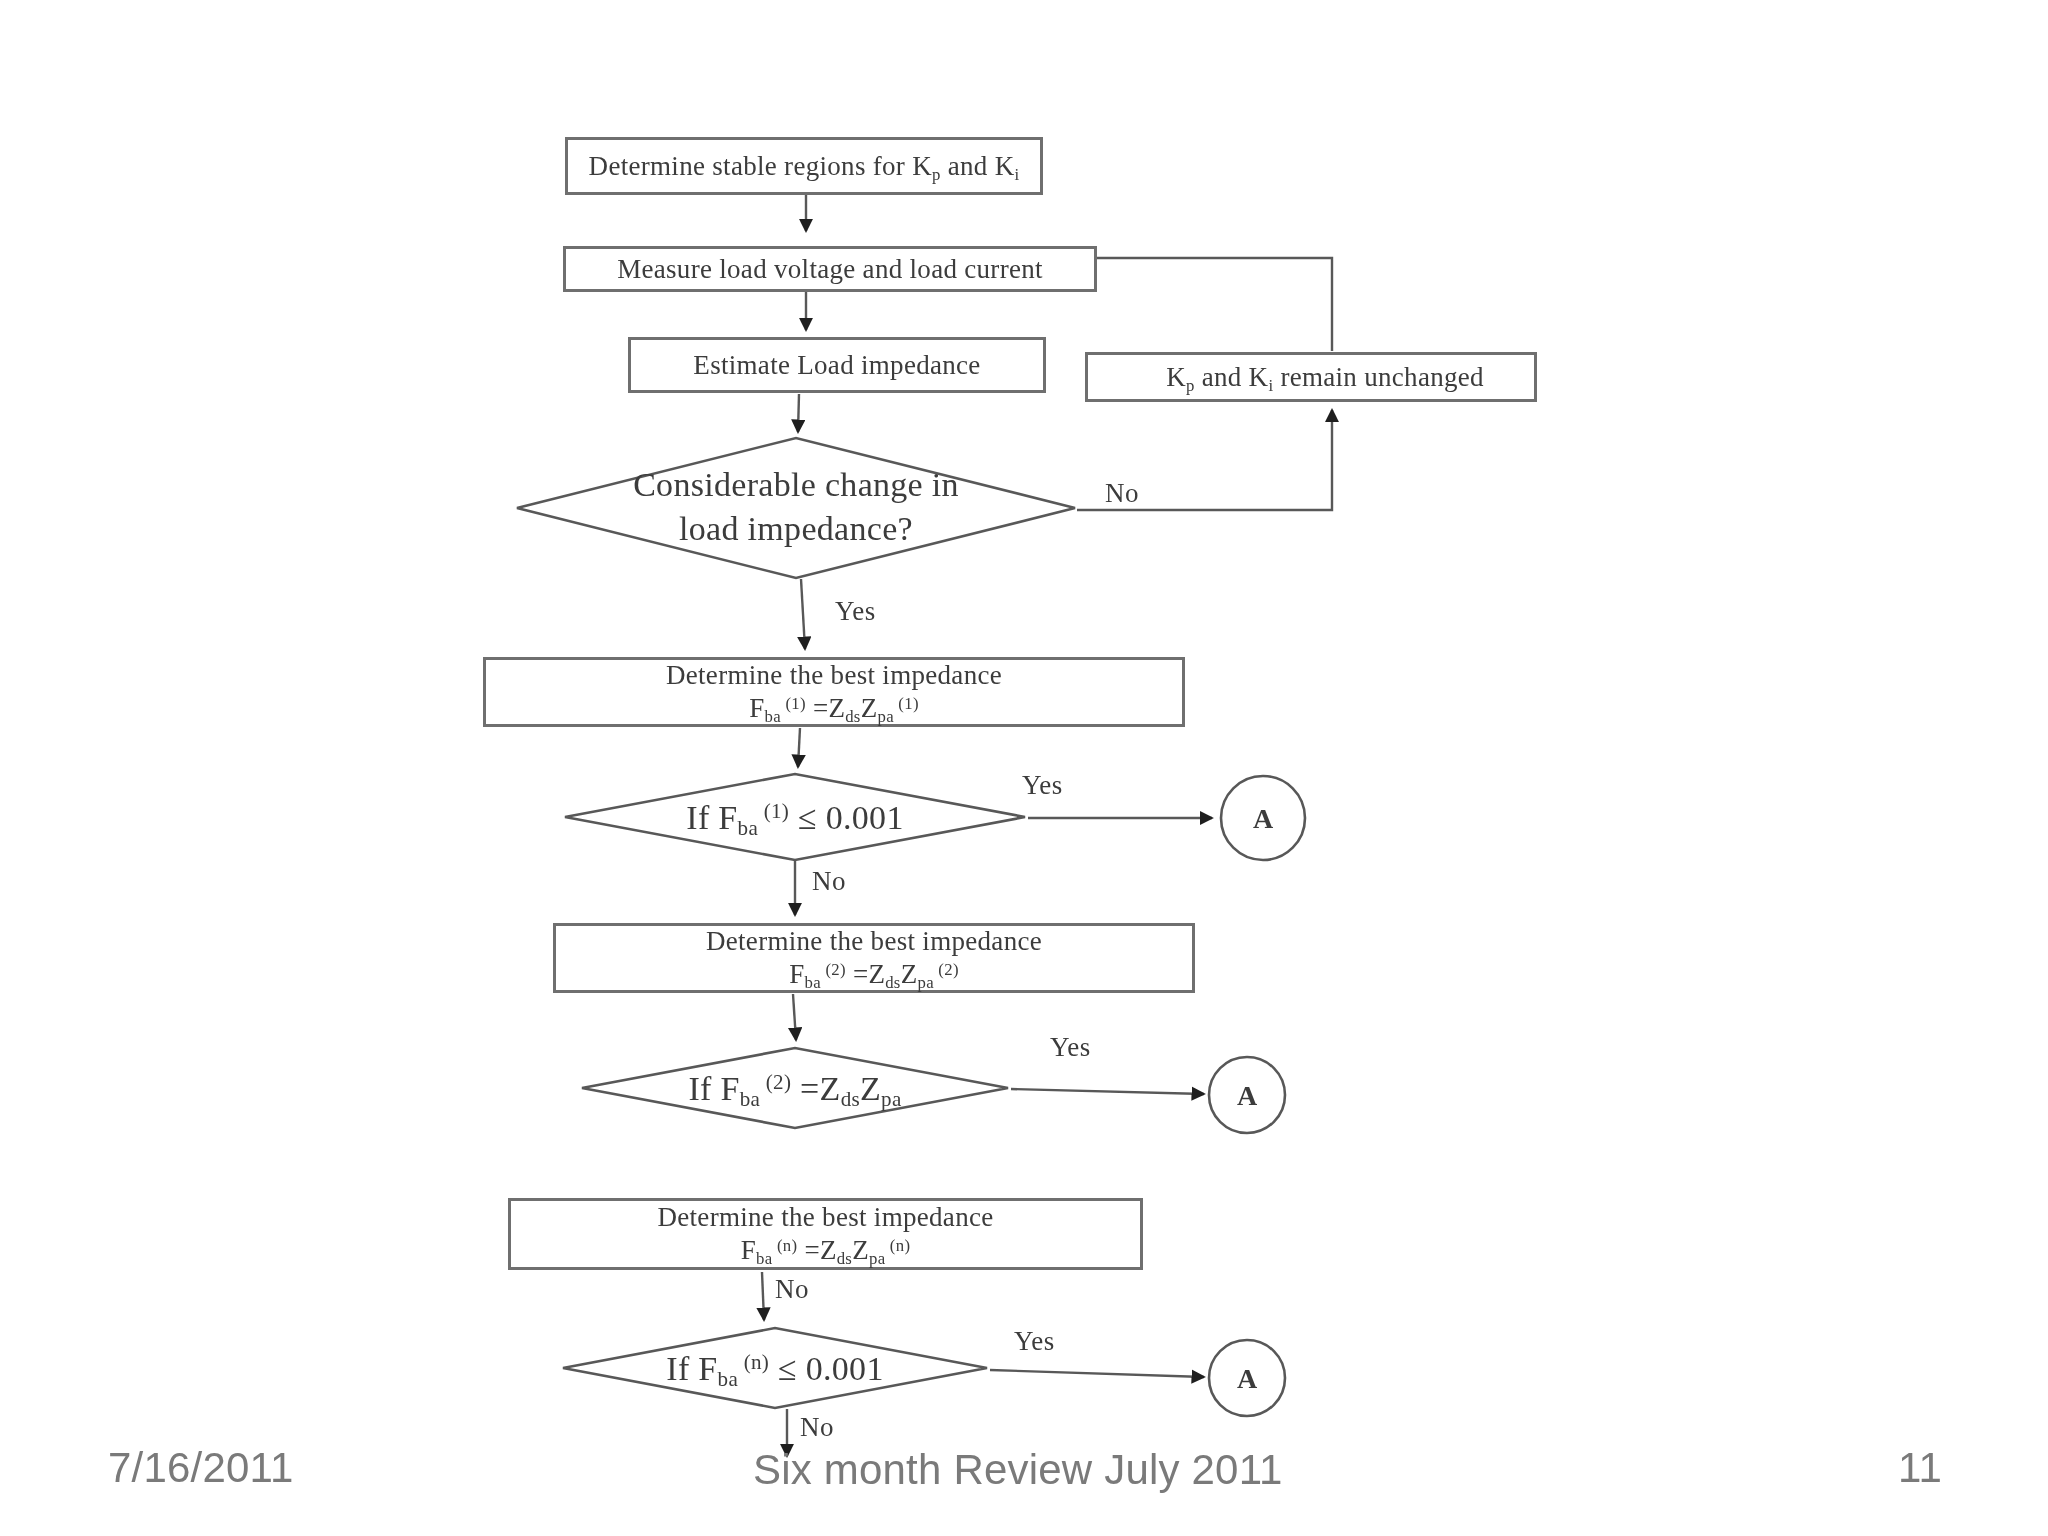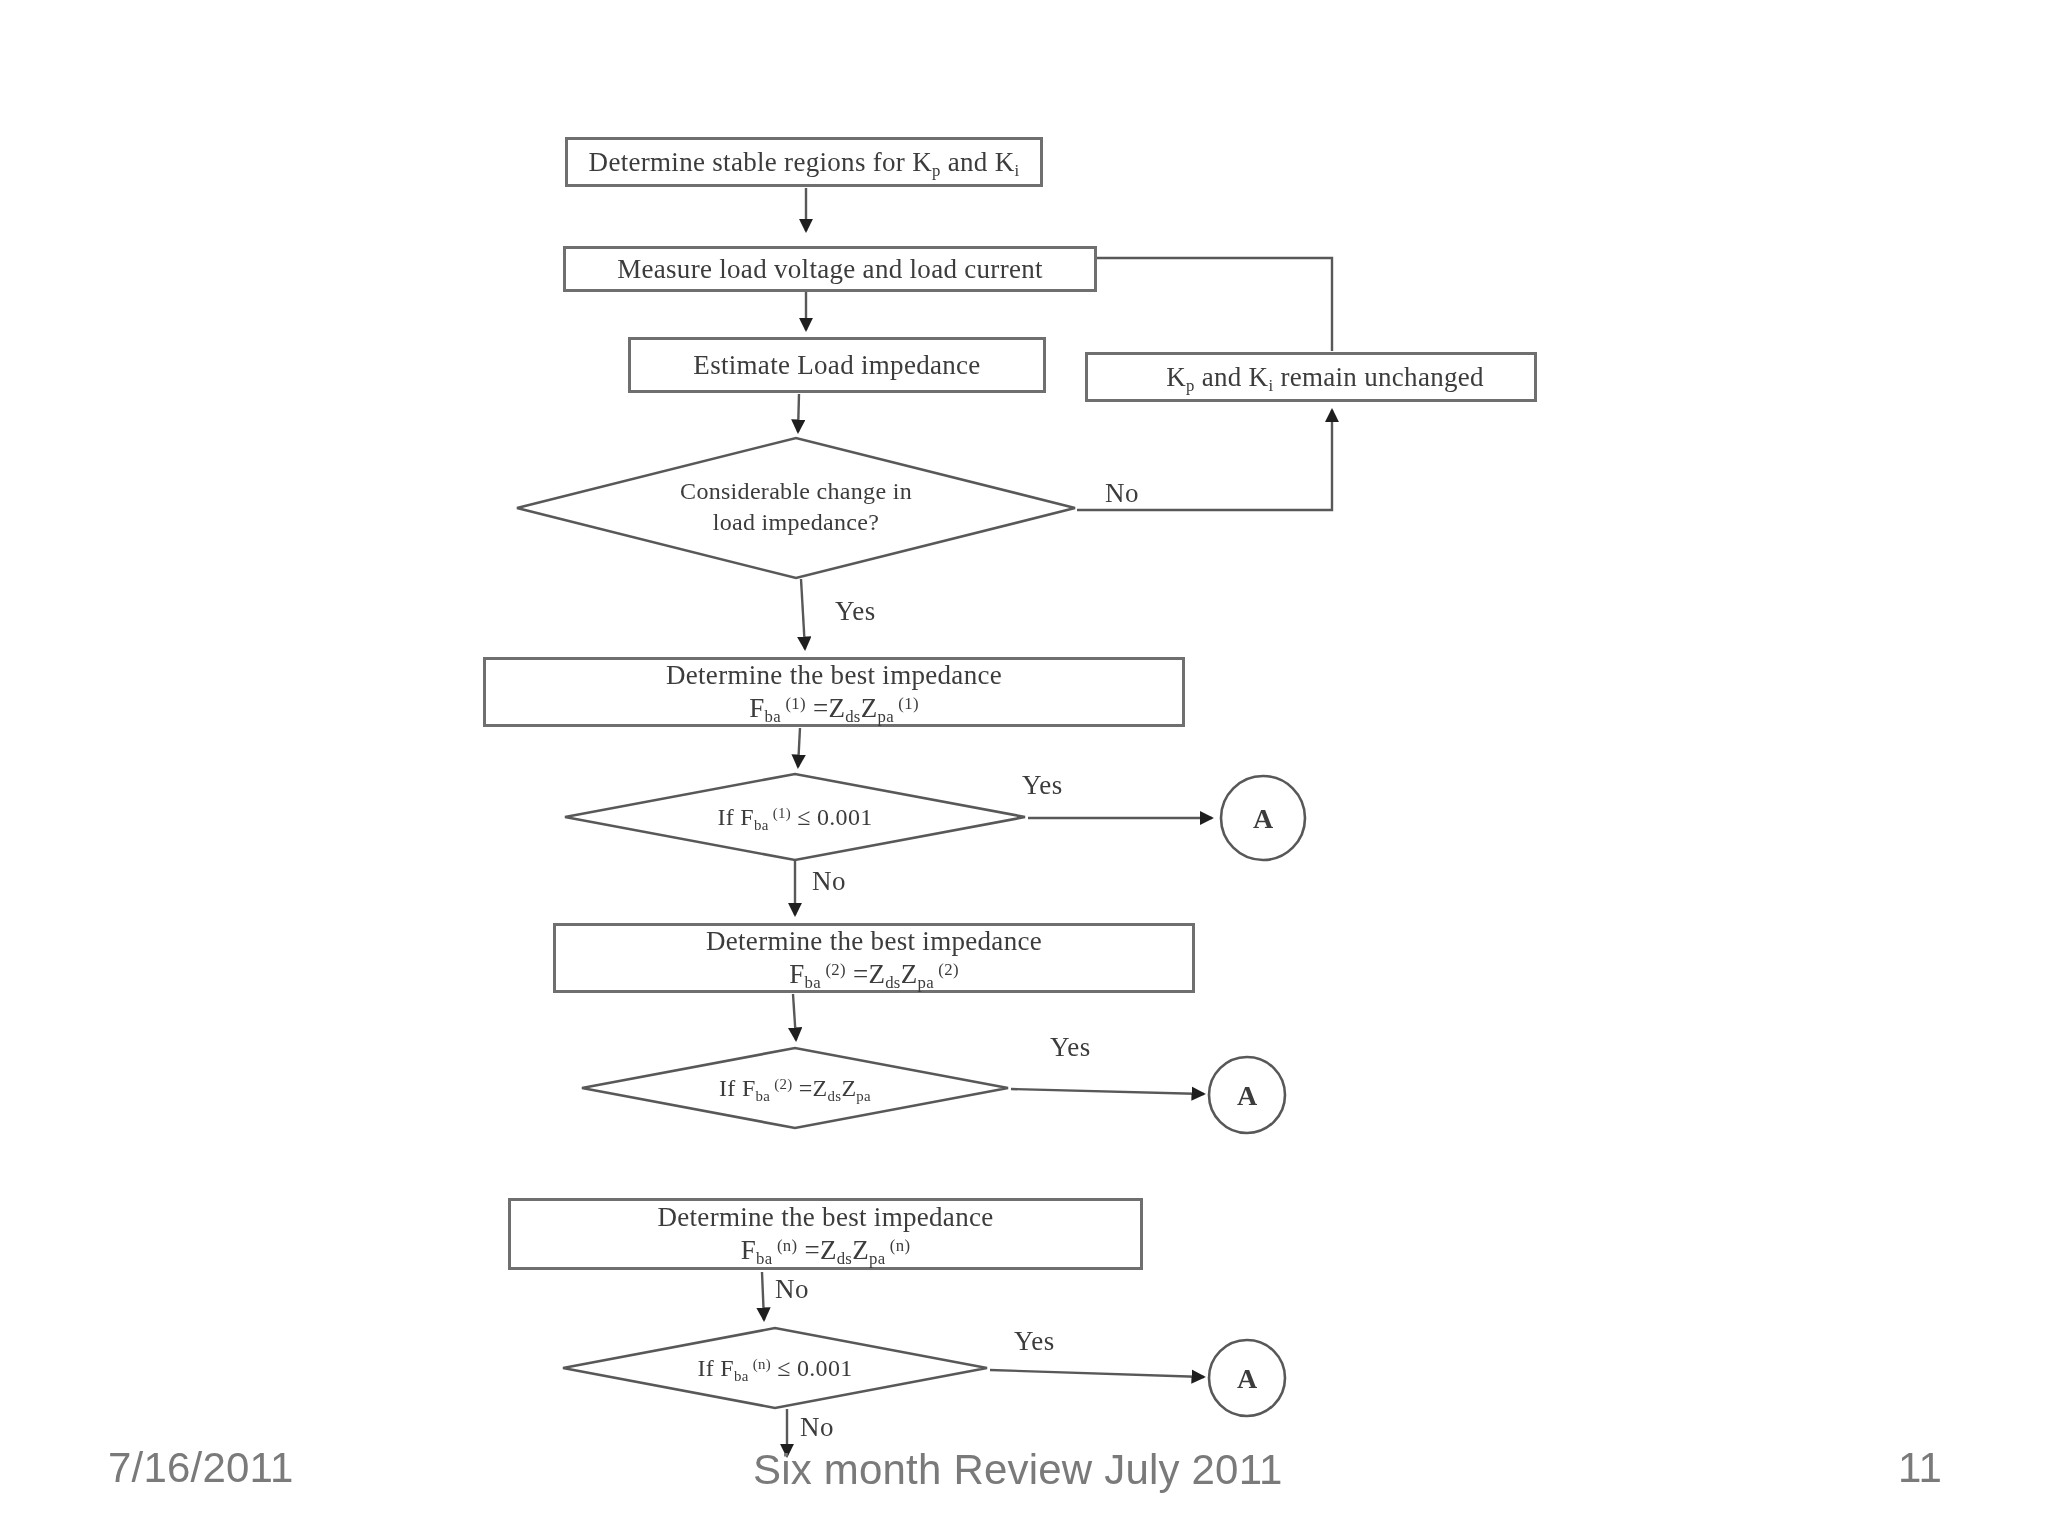--- a/index.html
+++ b/index.html
@@ -19,21 +19,21 @@
   .ahead{fill:var(--arrow);}
   .pbox{
     position:absolute; border:3px solid var(--box-border); background:#fff;
     display:flex; flex-direction:column; align-items:center; justify-content:center;
     font-size:27px; line-height:1.22; text-align:center; letter-spacing:.3px;
     box-sizing:border-box;
   }
   .dtext{
     position:absolute; display:flex; flex-direction:column; align-items:center;
     transform:translate(-50%,-50%);
-    font-size:24px; line-height:1.3; text-align:center; letter-spacing:.3px;
+    font-size:34px; line-height:1.3; text-align:center; letter-spacing:.3px;
     white-space:nowrap;
   }
   .elabel{position:absolute; font-size:27px; letter-spacing:.5px;}
   .aletter{
     font-family:"Liberation Serif","DejaVu Serif",serif;
     font-size:28px; fill:var(--text); font-weight:bold;
   }
   .tline{white-space:nowrap;}
   sub,.sub{font-size:.62em; vertical-align:-.28em; line-height:0;}
   sup,.sup{font-size:.62em; vertical-align:.5em; line-height:0;}
@@ -77,21 +77,21 @@
     <polygon class="shape" points="563,1368 775,1328 987,1368 775,1408"></polygon>
 
     <circle class="shape" cx="1263" cy="818" r="42"></circle>
     <circle class="shape" cx="1247" cy="1095" r="38"></circle>
     <circle class="shape" cx="1247" cy="1378" r="38"></circle>
     <text class="aletter" x="1263" y="828" text-anchor="middle">A</text>
     <text class="aletter" x="1247" y="1105" text-anchor="middle">A</text>
     <text class="aletter" x="1247" y="1388" text-anchor="middle">A</text>
   </svg>
 
-  <div class="pbox" style="left:565px;top:137px;width:478px;height:50px;align-items:center;">
+  <div class="pbox" style="left:565px;top:137px;width:478px;height:58px;align-items:center;">
       <div class="tline"><span>Determine stable regions for K</span><span class="sub">p</span><span> and K</span><span class="sub">i</span></div>
     </div>
 
   <div class="pbox" style="left:563px;top:246px;width:534px;height:46px;text-align:center;">
       <div class="tline"><span>Measure load voltage and load current</span></div>
     </div>
 
   <div class="pbox" style="left:628px;top:337px;width:418px;height:56px;">
       <div class="tline"><span>Estimate Load impedance</span></div>
     </div>

